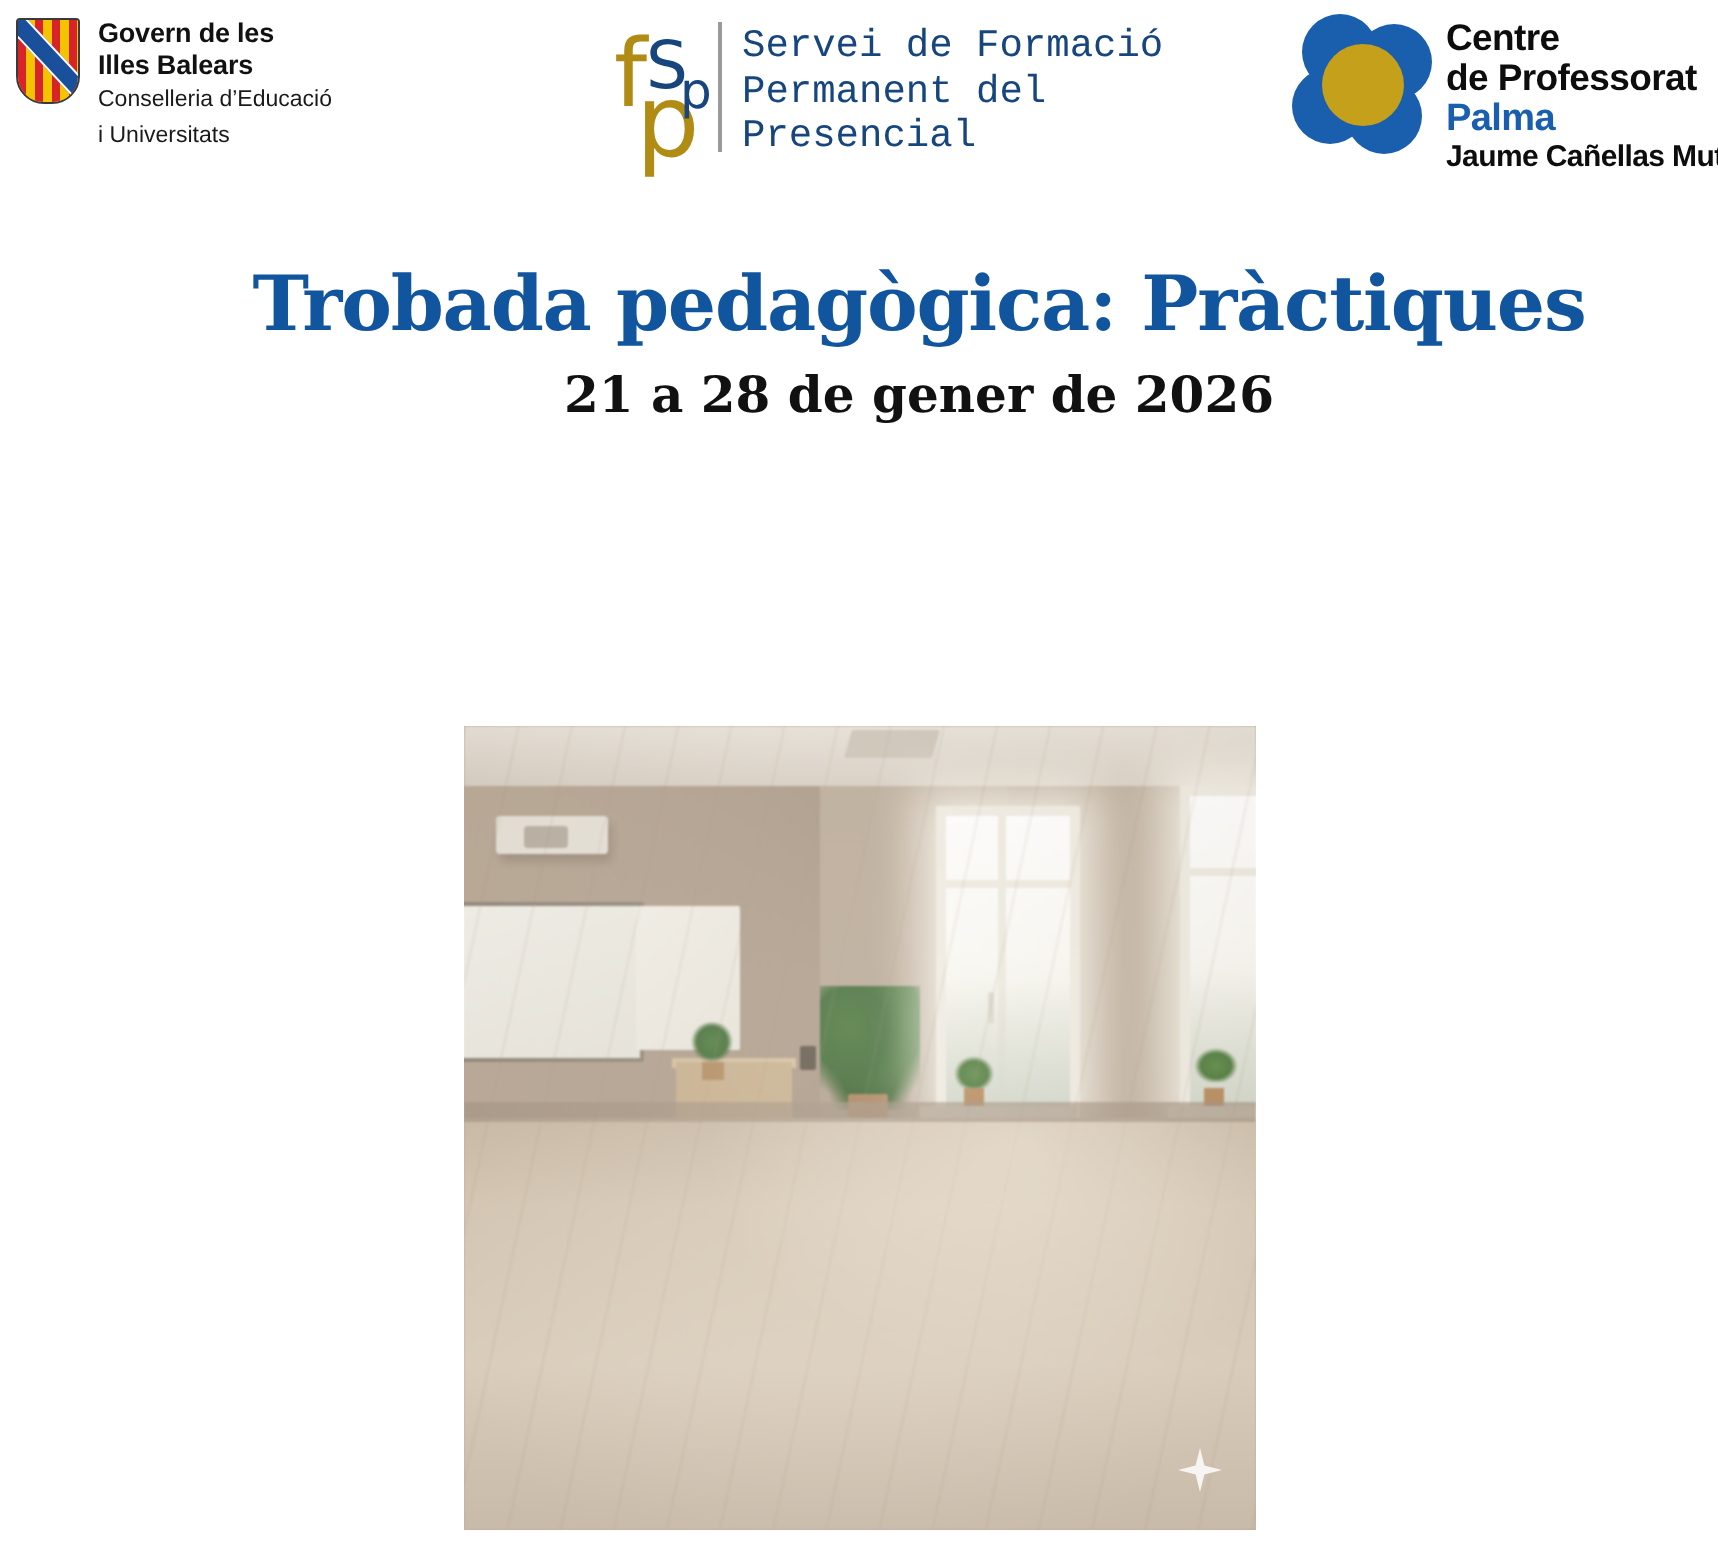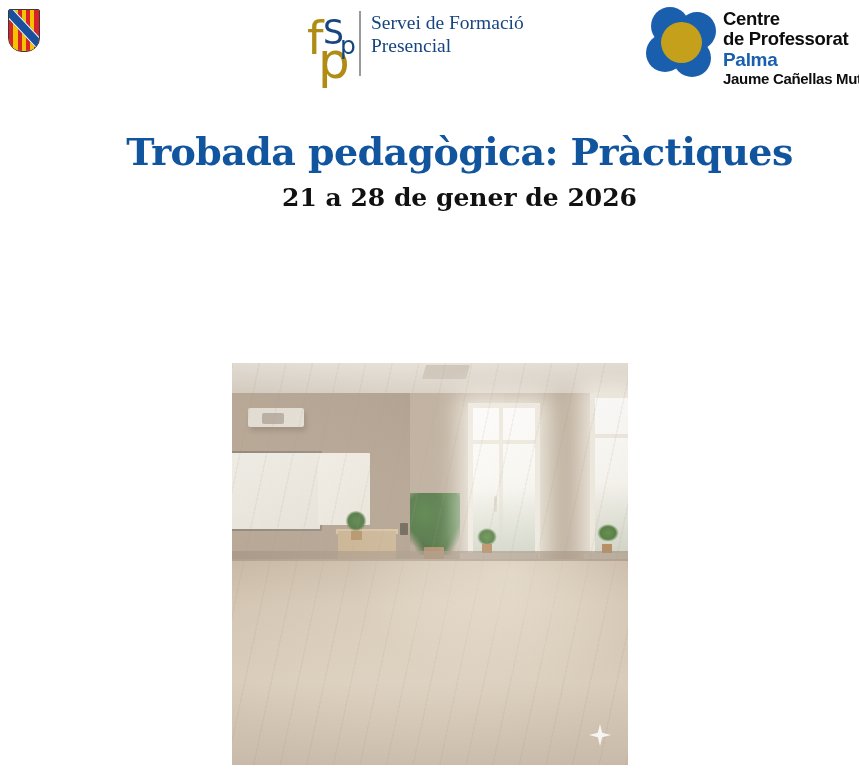--- a/index.html
+++ b/index.html
@@ -132,21 +132,21 @@
     color: #17457e;
   }
   .fsp-divider {
     width: 2px;
     background: #9a9a9a;
     height: 65px;
     margin: 3px 10px 0 4px;
     flex: 0 0 auto;
   }
   .fsp-text {
-    font-family: Liberation Serif, serif;
+    font-family: Liberation Mono, monospace;
     color: #17457e;
     font-size: 19.5px;
     line-height: 22.5px;
     padding-top: 4px;
     white-space: nowrap;
   }
 
   
   .cep-logo {
     position: absolute;
@@ -512,32 +512,39 @@
 
 <div class="logo-bar">
 
   <div class="govern-logo">
     <div class="shield">
       <div class="shield-inner">
         <div class="shield-stripes"></div>
         <div class="shield-bar"></div>
       </div>
     </div>
+    <div class="govern-text">
+      <div class="govern-title">Govern de les</div>
+      <div class="govern-title">Illes Balears</div>
+      <div class="govern-sub">Conselleria d’Educació</div>
+      <div class="govern-sub">i Universitats</div>
+    </div>
   </div>
 
   <div class="fsp-logo">
     <div class="fsp-mark">
       <span class="fsp-f">f</span>
       <span class="fsp-p-gold">p</span>
       <span class="fsp-s">S</span>
       <span class="fsp-p-blue">p</span>
     </div>
     <div class="fsp-divider"></div>
     <div class="fsp-text">
       <div>Servei de Formació</div>
+      <div>Permanent del</div>
       <div>Presencial</div>
     </div>
   </div>
 
   <div class="cep-logo">
     <div class="cep-mark">
       <div class="petal p1"></div>
       <div class="petal p2"></div>
       <div class="petal p3"></div>
       <div class="petal p4"></div>

